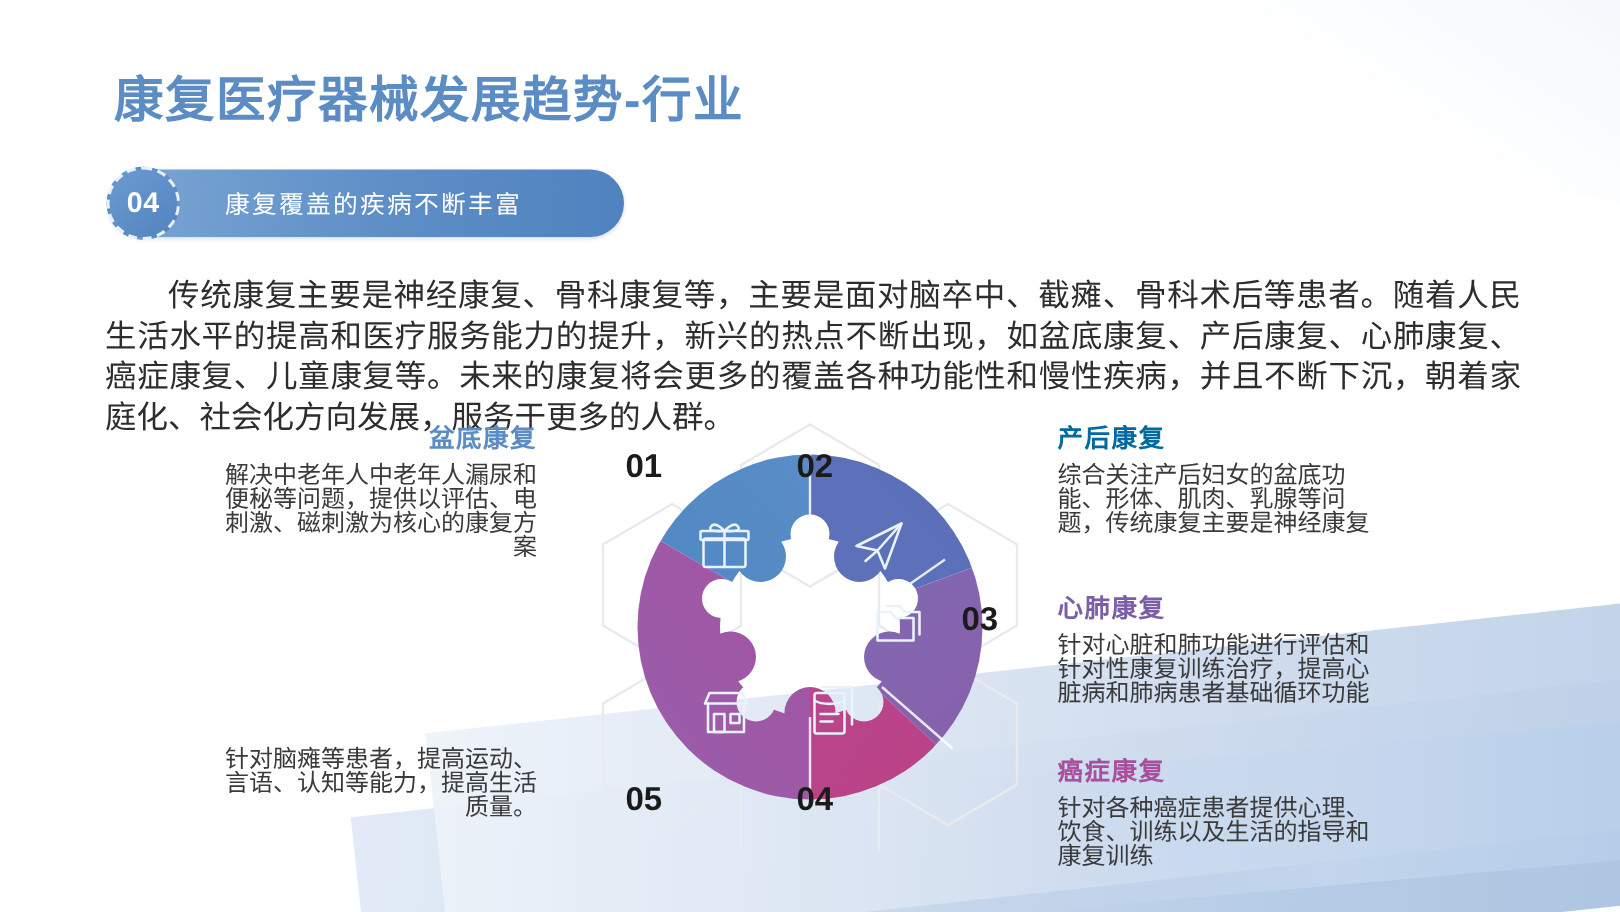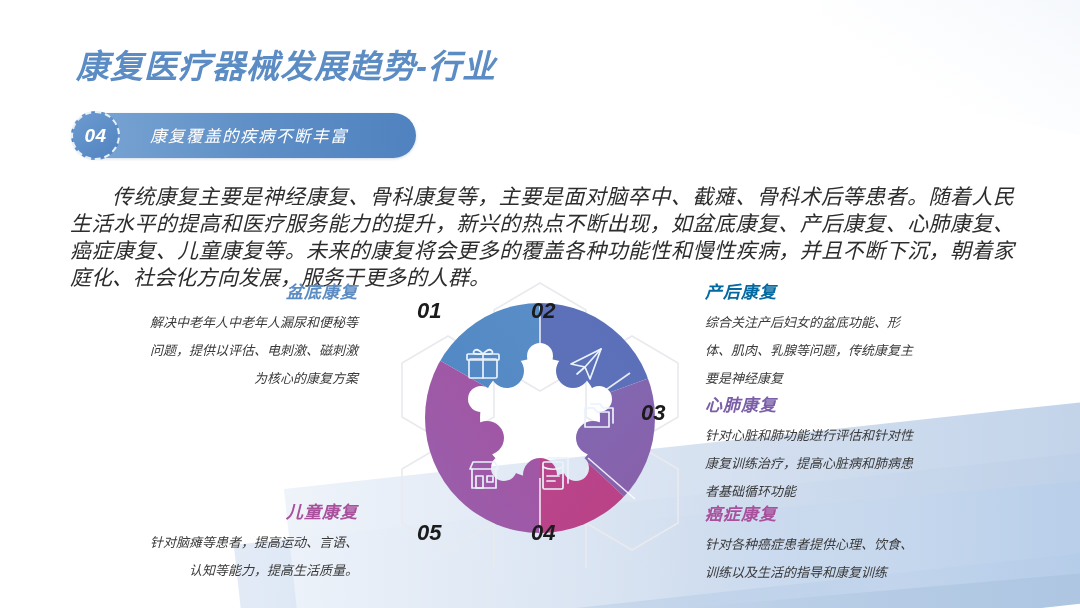--- a/index.html
+++ b/index.html
@@ -3,21 +3,21 @@
 <meta charset="utf-8">
 <title>康复医疗器械发展趋势-行业</title>
 <style>
   html,body{margin:0;padding:0;}
   body{
     width:1080px;height:608px;overflow:hidden;
     background:#ffffff;
     font-family:"Liberation Sans","DejaVu Sans",sans-serif;
     position:relative;
   }
-  .slide{position:absolute;inset:0;overflow:hidden;background:#fff;font-style:italic;}
+  .slide{position:absolute;inset:0;overflow:hidden;background:#fff;}
 
   
   .ribbon{position:absolute;pointer-events:none;}
   .ribbon-a{
     left:300px;bottom:-30px;width:900px;height:150px;
     background:linear-gradient(100deg,#eef3fa 0%,#cfdcee 55%,#b9cde6 100%);
     transform:rotate(-6.2deg);transform-origin:left bottom;
     opacity:.95;
   }
   .ribbon-b{
@@ -74,21 +74,21 @@
   
   .diagram{position:absolute;left:383px;top:268px;width:314px;height:300px;}
   .diagram svg{display:block;}
 
   
   .block{position:absolute;width:215px;}
   .block h3{
     margin:0 0 6px 0;font-size:17px;font-weight:700;letter-spacing:1px;
   }
   .block p{
-    margin:0;font-size:13px;line-height:28px;color:#3a3a3a;
+    margin:0;font-size:16px;line-height:16px;color:#3a3a3a;
     font-family:"DejaVu Sans","Liberation Sans",sans-serif;
   }
   .b-left{text-align:right;}
   .b-right{text-align:left;}
 
   .blk-pelvic{left:143px;top:278px;}
   .blk-child {left:143px;top:498px;}
   .blk-post  {left:705px;top:278px;}
   .blk-heart {left:705px;top:391px;}
   .blk-cancer{left:705px;top:500px;}
@@ -225,21 +225,20 @@
       </g>
     </svg>
   </div>
 
   <div class="block b-left blk-pelvic">
     <h3 style="color:#5b8cc4">盆底康复</h3>
     <p>解决中老年人中老年人漏尿和便秘等问题，提供以评估、电刺激、磁刺激为核心的康复方案</p>
   </div>
 
   <div class="block b-left blk-child">
-    <h3 style="color:#a8509c">儿童康复</h3>
     <p>针对脑瘫等患者，提高运动、言语、认知等能力，提高生活质量。</p>
   </div>
 
   <div class="block b-right blk-post">
     <h3 style="color:#0369a1">产后康复</h3>
     <p>综合关注产后妇女的盆底功能、形体、肌肉、乳腺等问题，传统康复主要是神经康复</p>
   </div>
 
   <div class="block b-right blk-cancer">
     <h3 style="color:#a8509c">癌症康复</h3>

